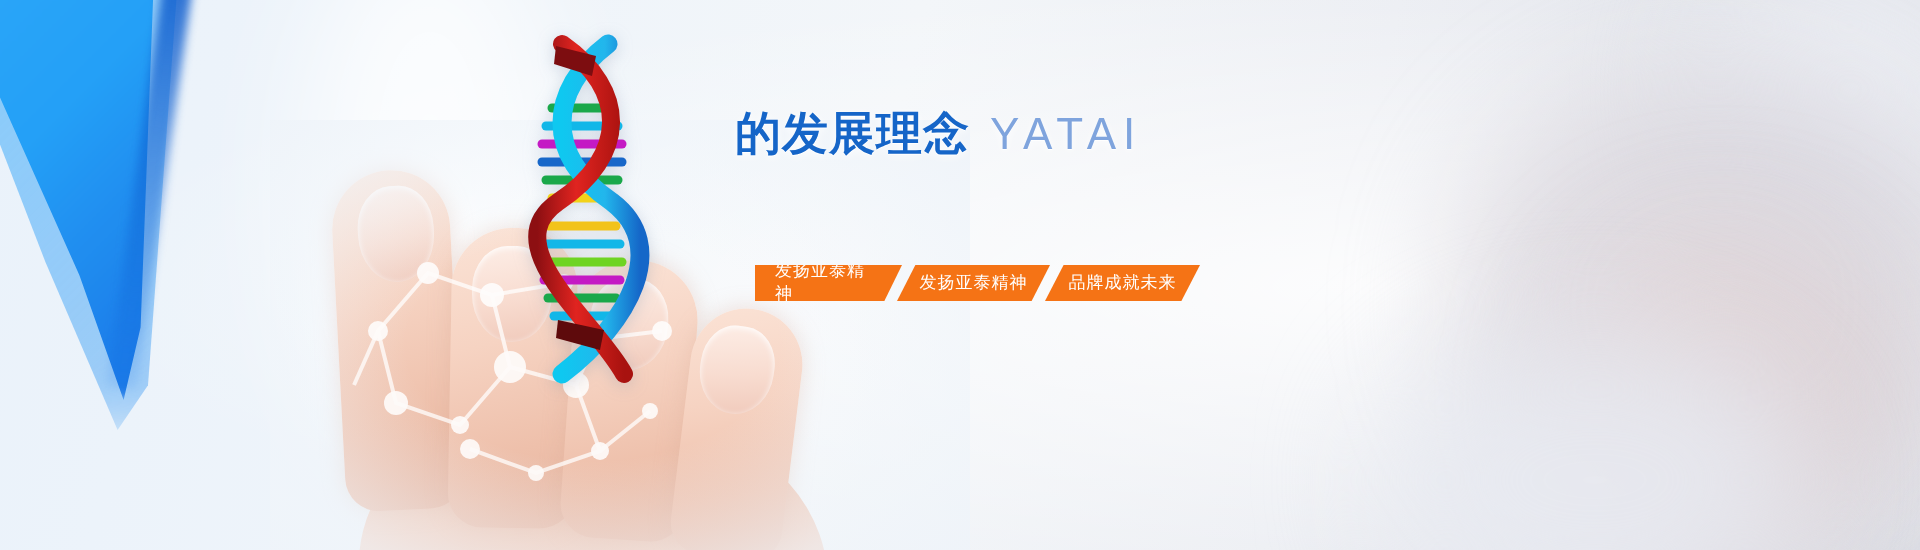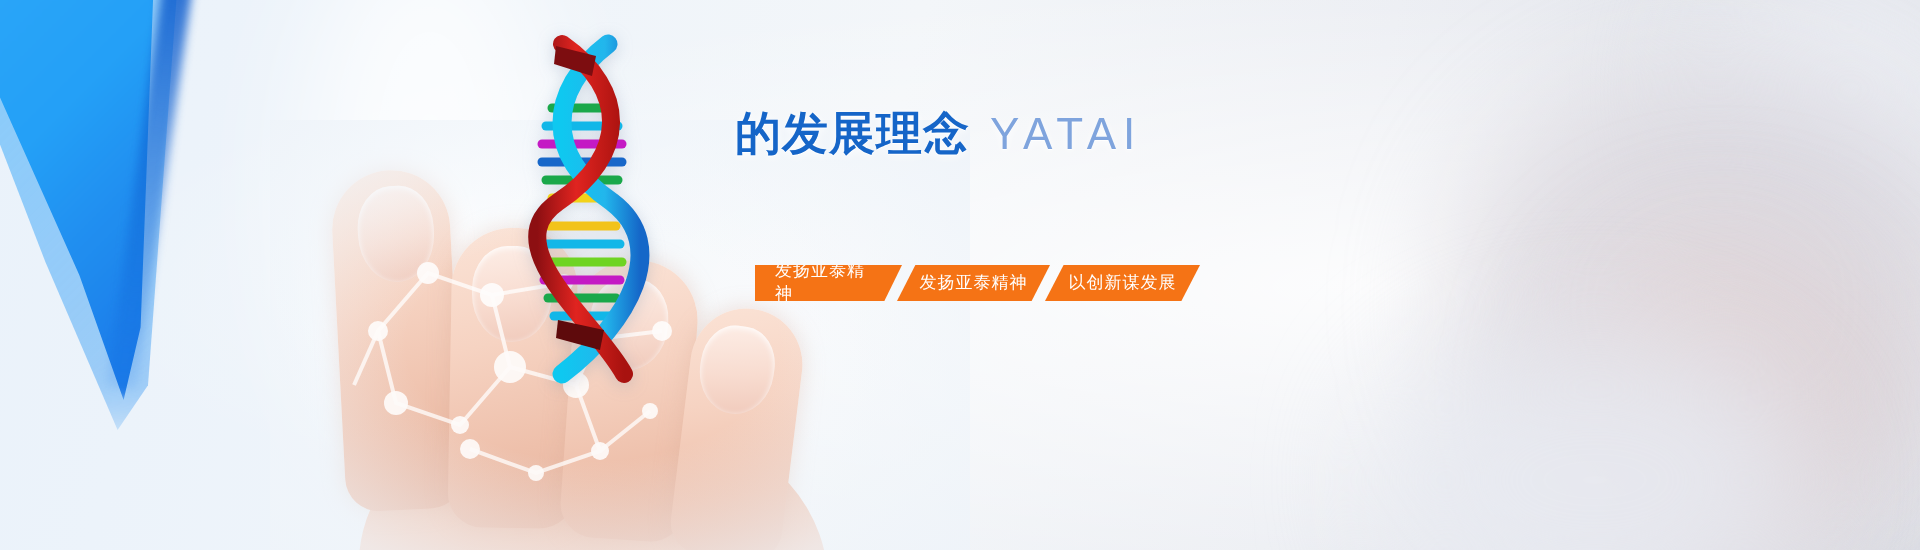--- a/index.html
+++ b/index.html
@@ -215,17 +215,17 @@
   </div>
 
   <div class="tags">
     <div class="tag tag-1">
       <span>发扬亚泰精神</span>
     </div>
     <div class="tag tag-2">
       <span>发扬亚泰精神</span>
     </div>
     <div class="tag tag-3">
-      <span>以创新谋发展</span>
+      <span>品牌成就未来</span>
     </div>
   </div>
 
 </div>
 
 </body></html>

